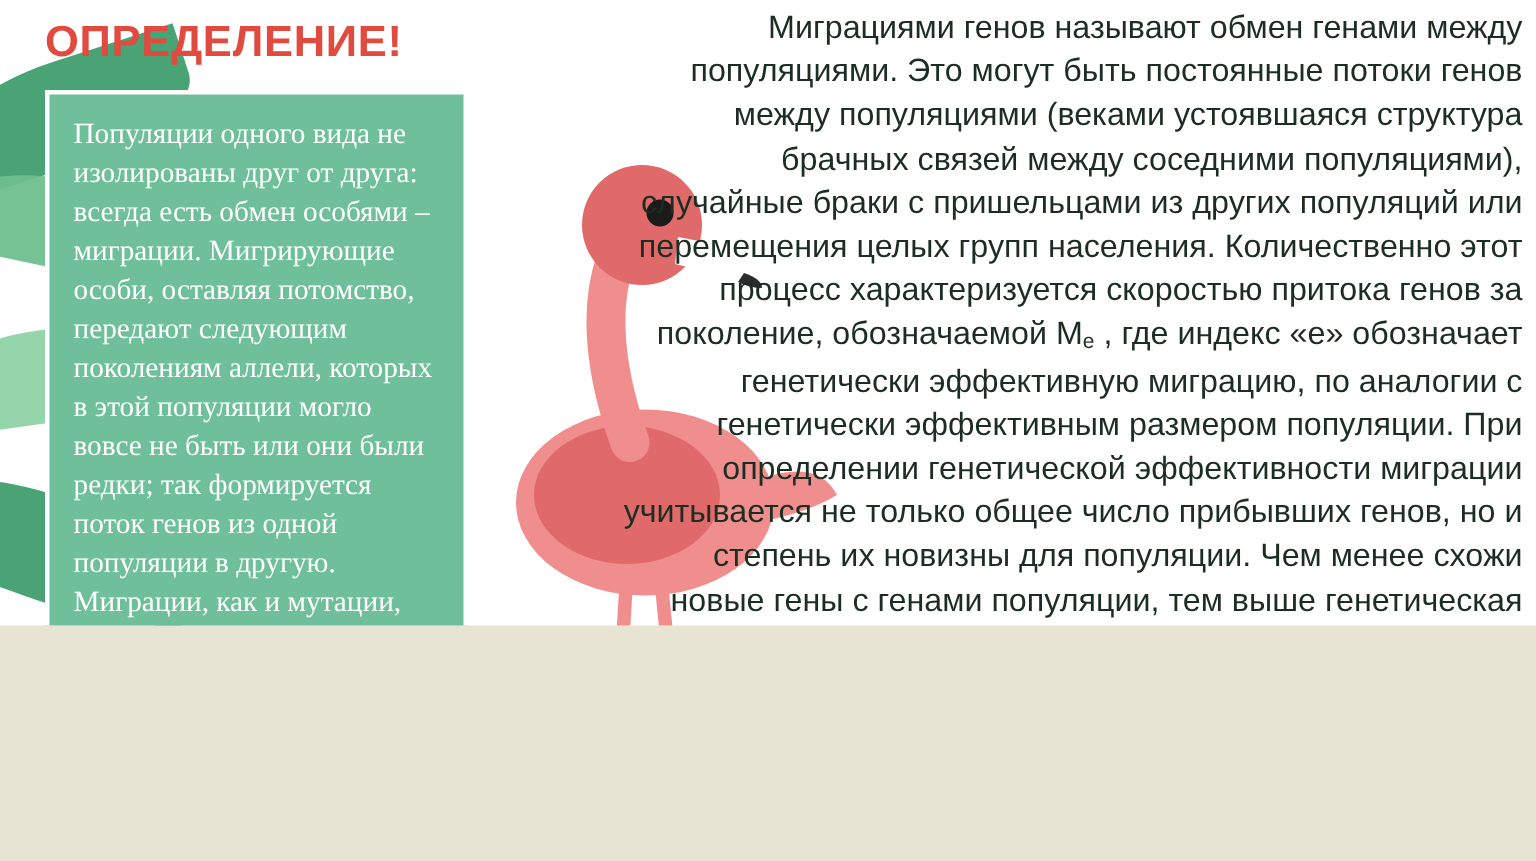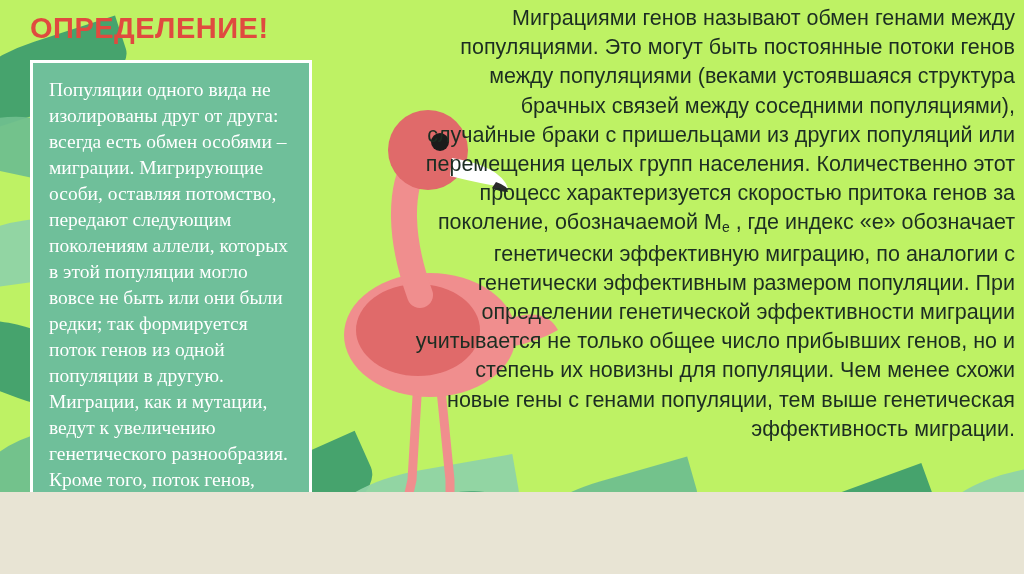--- a/index.html
+++ b/index.html
@@ -9,22 +9,22 @@
   body {
     width: 1024px;
     height: 574px;
     overflow: hidden;
     background: #e8e4d4;
     font-family: "Liberation Serif", serif;
   }
   .slide {
     position: relative;
     width: 1024px;
-    height: 492px;
-    background: #bef264;
+    height: 417px;
+    background: #ffffff;
     overflow: hidden;
   }
 
   
   .leaf {
     position: absolute;
     background: #6fbf8e;
     border-radius: 50% 0 50% 0;
     opacity: 0.95;
   }

